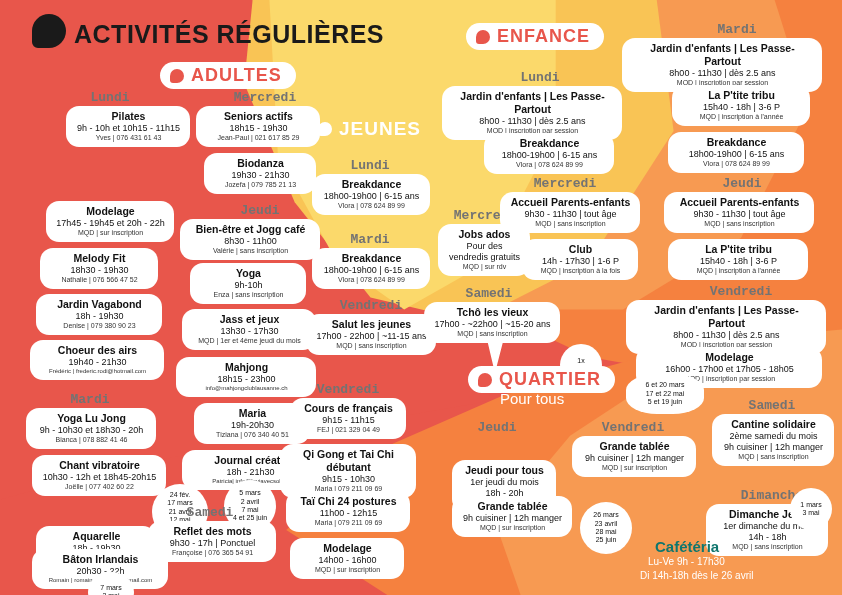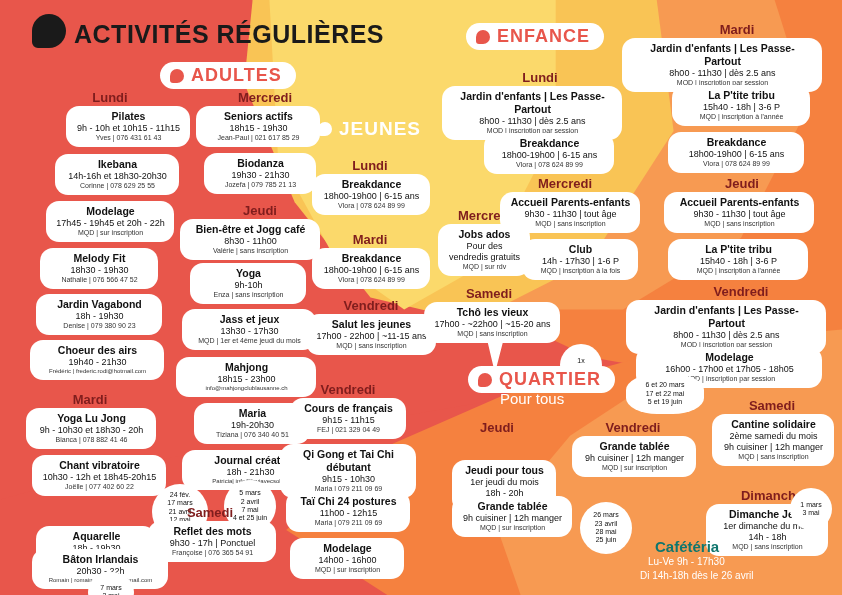--- a/index.html
+++ b/index.html
@@ -98,22 +98,22 @@
   }
   .pill.clear .dot { background:#ffffff; }
 
   .subtitle-small {
     position:absolute; color:#ffffff; font-size:14px;
   }
 
   
   .day {
     position:absolute;
-    font-weight:bold; font-size:13px; color:#7f1d1d;
-    text-align:center; white-space:nowrap;
+    font-weight:bold; font-size:13px; color:#737373;
+    text-align:center; white-space:nowrap;font-family:Liberation Mono, monospace;
   }
 
   
   .card {
     position:absolute;
     background:#ffffff;
     border-radius:13px;
     padding:4px 9px 5px 10px;
     text-align:center;
     line-height:1.22;
@@ -162,25 +162,20 @@
     <span>ADULTES</span>
   </div>
 
   <div class="day" style="left:50px; top:90px; width:120px;">Lundi</div>
 
   <div class="card" style="left:66px; top:106px; width:124px;">
     <span class="n">Pilates</span>
     <span class="l">9h - 10h et 10h15 - 11h15</span>
     <span class="s">Yves | 076 431 61 43</span>
   </div>
-  <div class="card" style="left:55px; top:154px; width:124px;">
-    <span class="n">Ikebana</span>
-    <span class="l">14h-16h et 18h30-20h30</span>
-    <span class="s">Corinne | 078 629 25 55</span>
-  </div>
   <div class="card" style="left:46px; top:201px; width:128px;">
     <span class="n">Modelage</span>
     <span class="l">17h45 - 19h45 et 20h - 22h</span>
     <span class="s">MQD | sur inscription</span>
   </div>
   <div class="card" style="left:40px; top:248px; width:118px;">
     <span class="n">Melody Fit</span>
     <span class="l">18h30 - 19h30</span>
     <span class="s">Nathalie | 076 566 47 52</span>
   </div>

